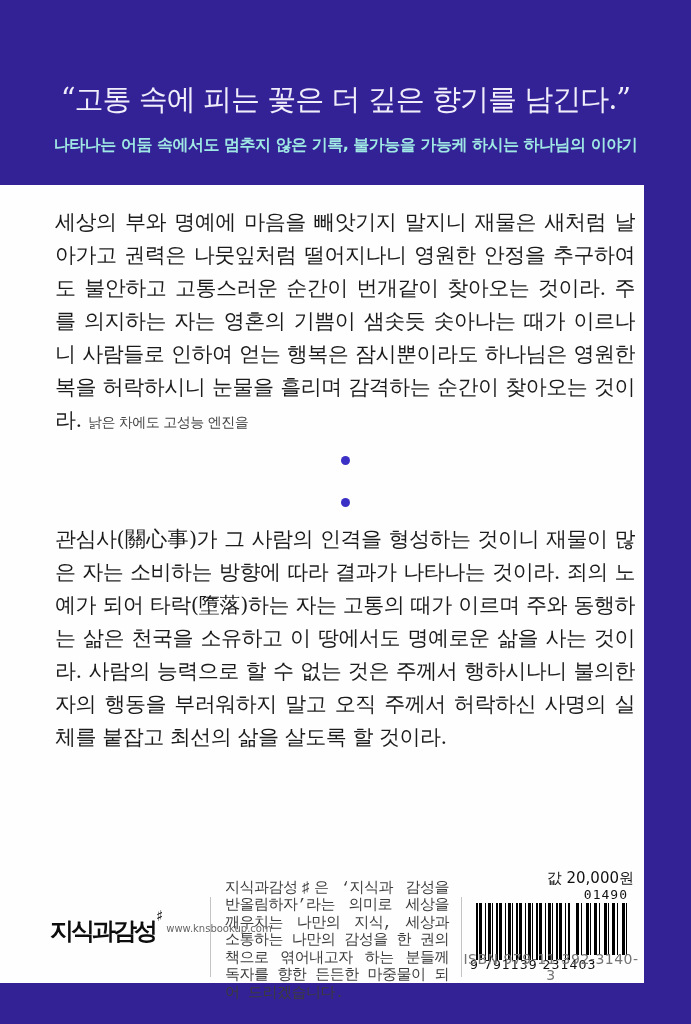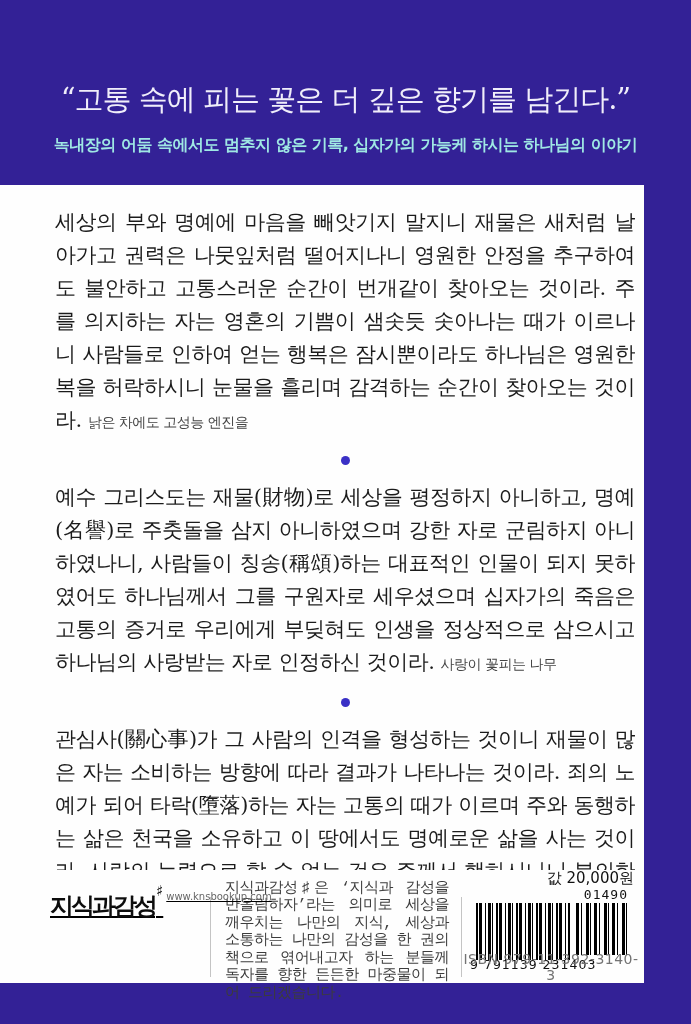--- a/index.html
+++ b/index.html
@@ -40,21 +40,21 @@
   
   .price{
     position:absolute;top:684px;right:10px;font-size:15px;color:#111;
     letter-spacing:0;
   }
   .footer-row{
     position:absolute;left:50px;right:4px;top:708px;height:88px;
     display:flex;align-items:stretch;
   }
   .logo-block{
-    width:160px;display:flex;align-items:flex-start;padding-bottom:14px;text-decoration:underline;
+    width:160px;display:flex;align-items:center;padding-bottom:14px;
   }
   .logo{
     font-size:24px;font-weight:900;color:#0d0d0d;letter-spacing:-3px;
     line-height:1;white-space:nowrap;
   }
   .logo sup{font-size:15px;position:relative;top:-9px;left:1px;letter-spacing:0;}
   .website{font-size:10px;color:#666;margin-left:4px;position:relative;top:-2px;letter-spacing:0;}
   .vdiv{width:1px;background:#c4c4c4;margin:4px 0;}
   .blurb{
     width:250px;padding:8px 12px 0 14px;font-size:15px;line-height:17.5px;
@@ -87,30 +87,29 @@
     font-size:14px;color:#737373;letter-spacing:0.5px;
   }
 </style>
 </head>
 <body>
 
 <div class="cover">
 
   <div class="header">
     <div class="quote">“고통 속에 피는 꽃은 더 깊은 향기를 남긴다.”</div>
-    <div class="subtitle">녹내장의 어둠 속에서도 멈추지 않은 기록, 십자가의 가능케 하시는 하나님의 이야기</div>
+    <div class="subtitle">나타나는 어둠 속에서도 멈추지 않은 기록, 불가능을 가능케 하시는 하나님의 이야기</div>
   </div>
 
   <div class="panel">
     <div class="body-text">
       <p class="para"><span>세상의 부와 명예에 마음을 빼앗기지 말지니 재물은 새처럼 날아가고 권력은 나뭇잎처럼 떨어지나니 영원한 안정을 추구하여도 불안하고 고통스러운 순간이 번개같이 찾아오는 것이라. 주를 의지하는 자는 영혼의 기쁨이 샘솟듯 솟아나는 때가 이르나니 사람들로 인하여 얻는 행복은 잠시뿐이라도 하나님은 영원한 복을 허락하시니 눈물을 흘리며 감격하는 순간이 찾아오는 것이라.</span> <span class="cite">낡은 차에도 고성능 엔진을</span></p>
       <div class="sep">
           <span class="dot"></span>
         </div>
-      <p class="para"><span>예수 그리스도는 재물(財物)로 세상을 평정하지 아니하고, 명예(名譽)로 주춧돌을 삼지 아니하였으며 강한 자로 군림하지 아니하였나니, 사람들이 칭송(稱頌)하는 대표적인 인물이 되지 못하였어도 하나님께서 그를 구원자로 세우셨으며 십자가의 죽음은 고통의 증거로 우리에게 부딪혀도 인생을 정상적으로 삼으시고 하나님의 사랑받는 자로 인정하신 것이라.</span> <span class="cite">사랑이 꽃피는 나무</span></p>
       <div class="sep">
           <span class="dot"></span>
         </div>
       <p class="para"><span>관심사(關心事)가 그 사람의 인격을 형성하는 것이니 재물이 많은 자는 소비하는 방향에 따라 결과가 나타나는 것이라. 죄의 노예가 되어 타락(墮落)하는 자는 고통의 때가 이르며 주와 동행하는 삶은 천국을 소유하고 이 땅에서도 명예로운 삶을 사는 것이라. 사람의 능력으로 할 수 없는 것은 주께서 행하시나니 불의한 자의 행동을 부러워하지 말고 오직 주께서 허락하신 사명의 실체를 붙잡고 최선의 삶을 살도록 할 것이라.</span> </p>
     </div>
 
     <div class="price">값 20,000원</div>
 
     <div class="footer-row">
       <div class="logo-block">

